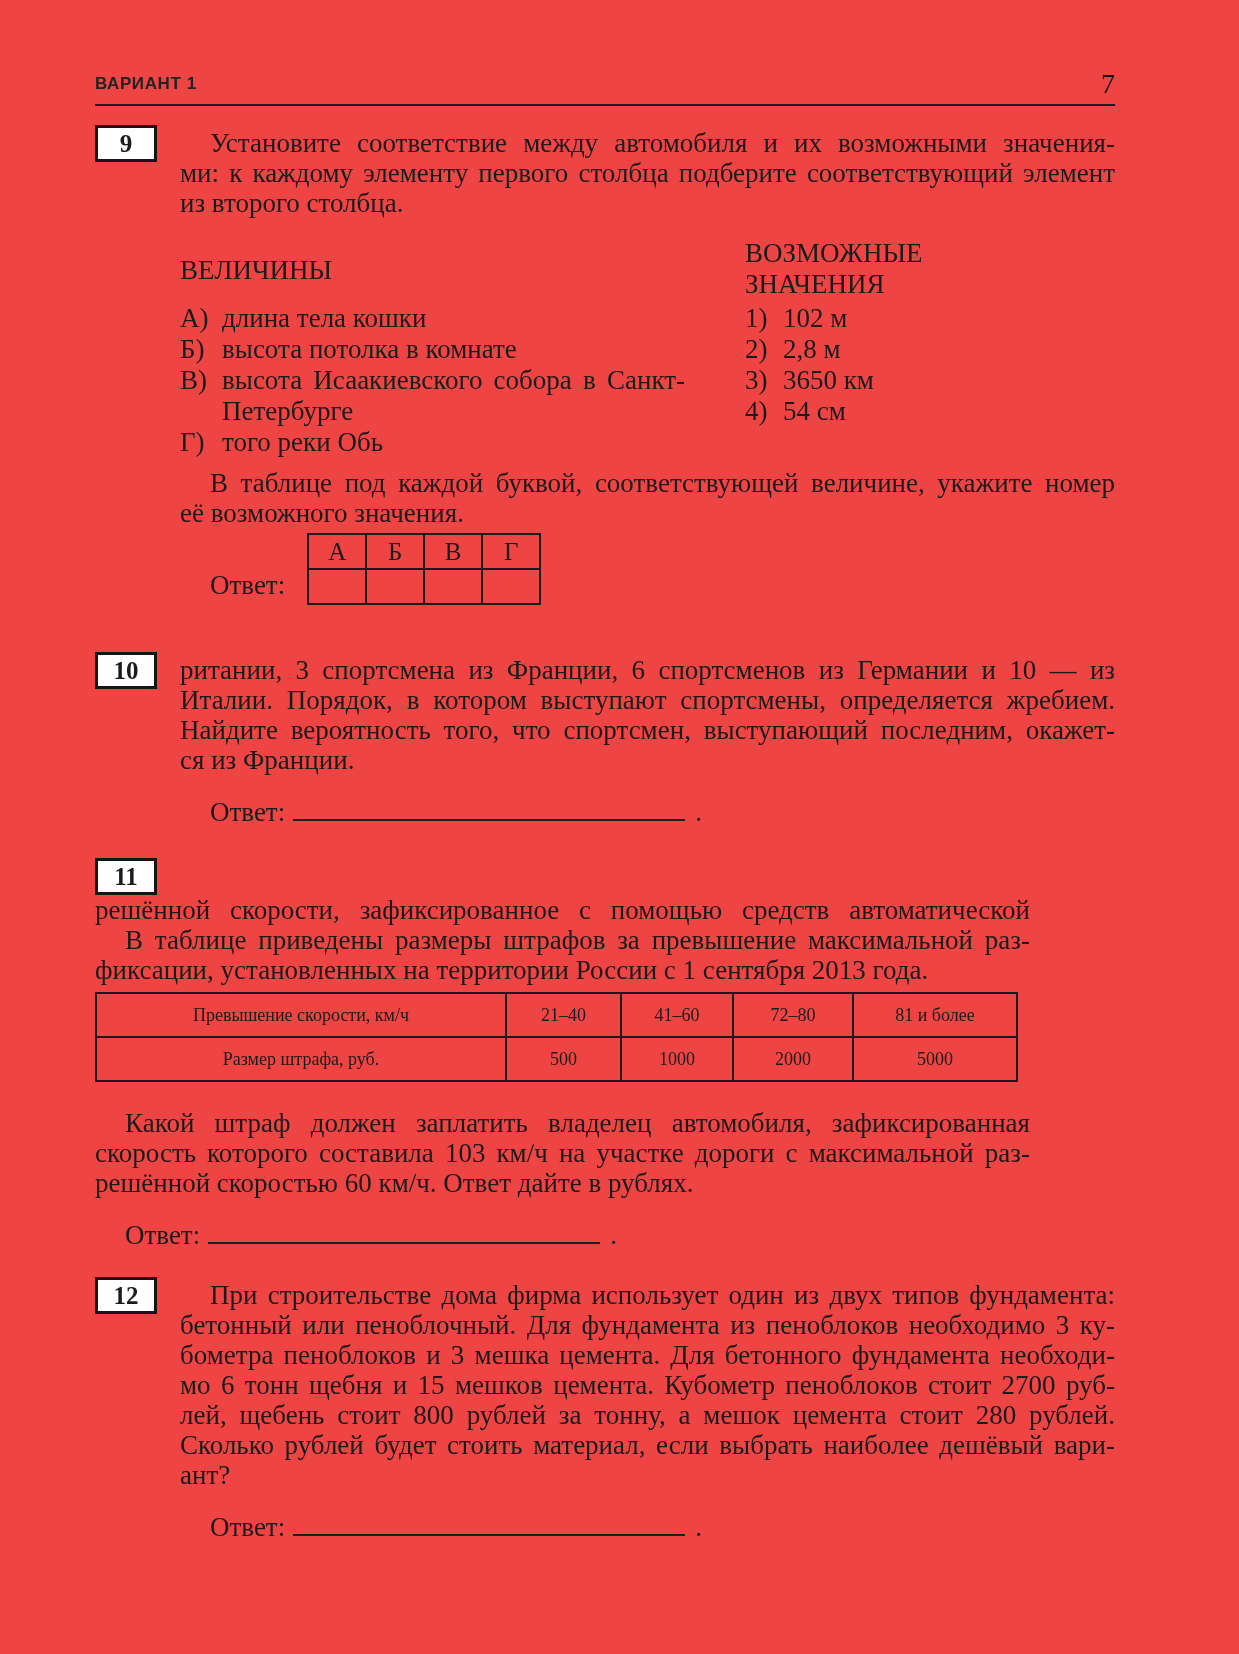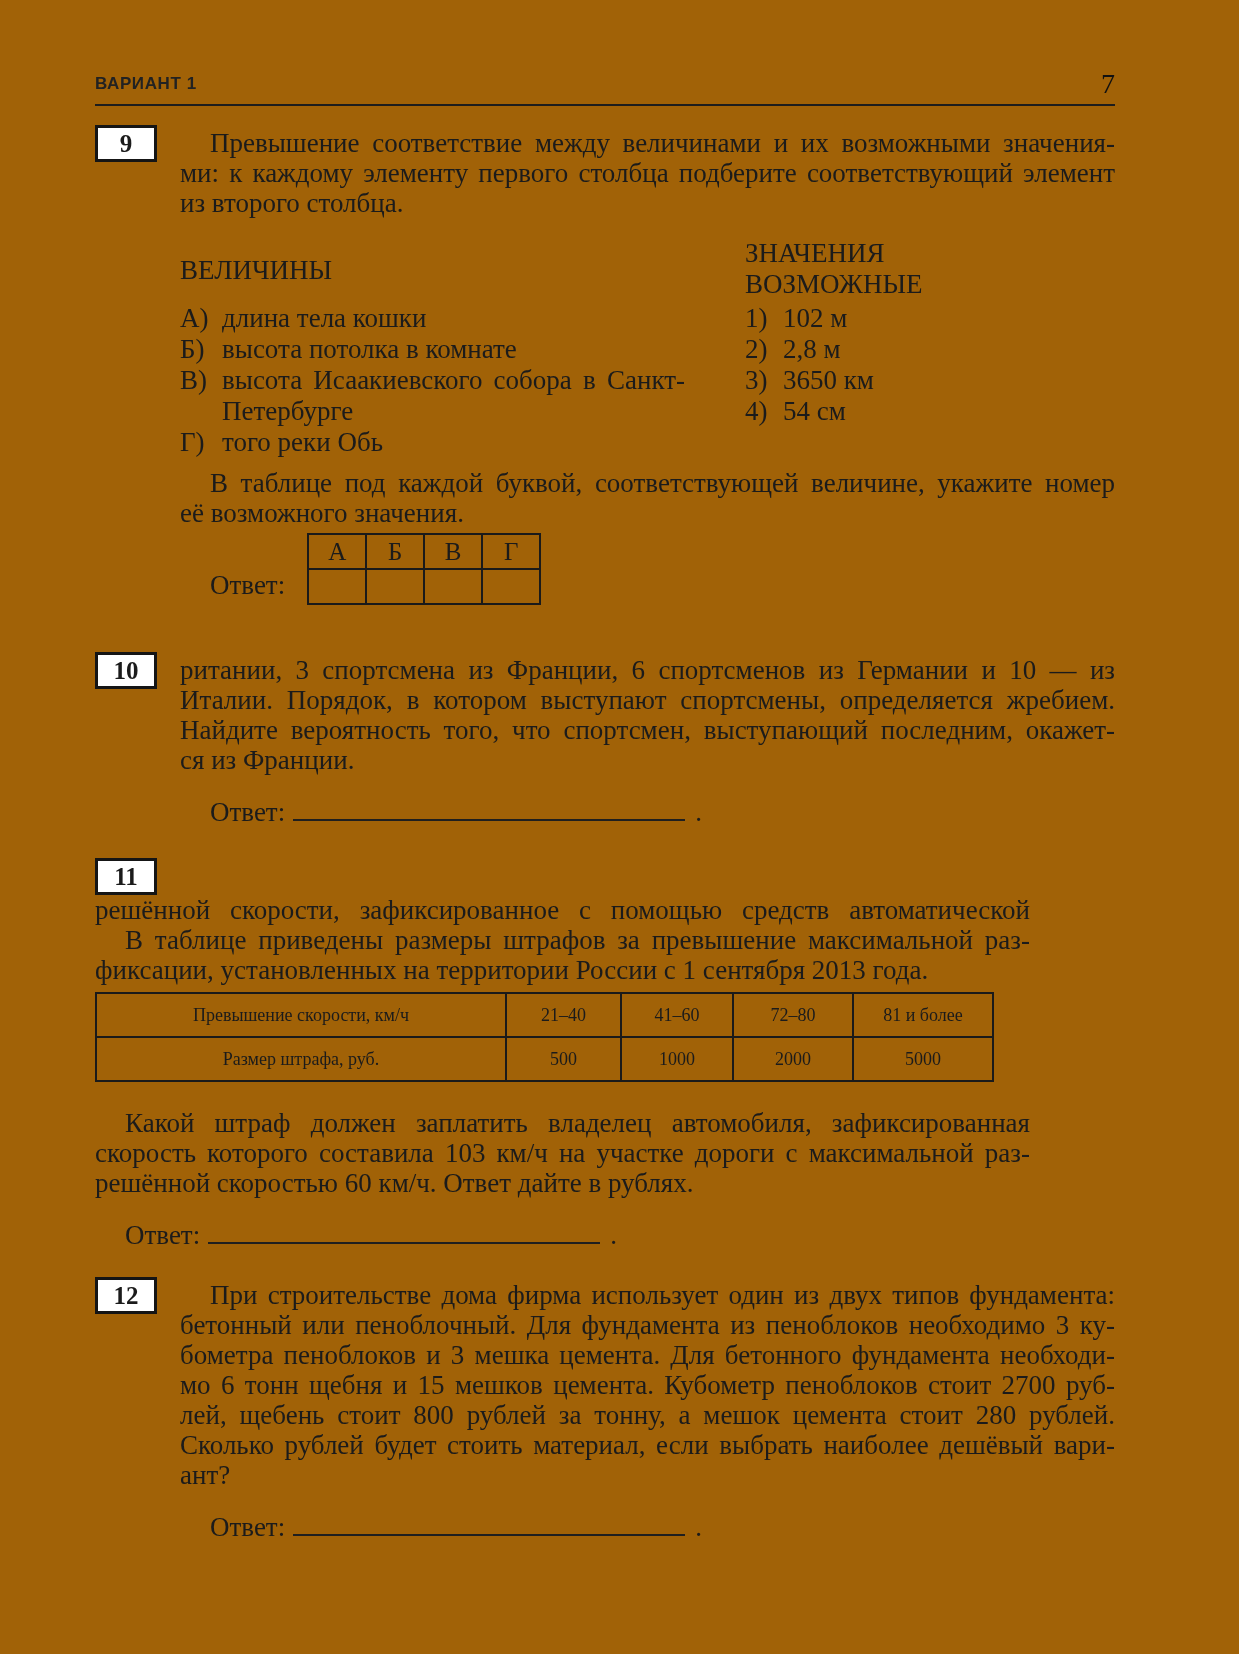--- a/index.html
+++ b/index.html
@@ -1,20 +1,20 @@
 <!DOCTYPE html>
 <html lang="ru"><head>
 <meta charset="utf-8">
 <style>
   html,body { margin:0; padding:0; background:#e8e8e8; }
   .page {
     position:relative;
     width:1239px; height:1654px;
     margin:0 auto;
-    background:#a16207;
+    background:#ef4444;
     color:#1b1b1b;
     font-family:"Liberation Serif","DejaVu Serif",serif;
     overflow:hidden;
     box-sizing:border-box;
     padding:70px 124px 8px 95px;
   }
   
   .hdr { display:flex; justify-content:space-between; align-items:flex-end; }
   .variant {
     font-family:"Liberation Sans","DejaVu Sans",sans-serif;
@@ -74,21 +74,21 @@
   
   table.fines { border-collapse:collapse; margin-top:7px; }
   table.fines td {
     border:2px solid #1a1a1a; height:44px; text-align:center;
     font-size:18px; padding:0 6px; box-sizing:border-box;
   }
   table.fines td.c0 { width:410px; }
   table.fines td.c1 { width:115px; }
   table.fines td.c2 { width:112px; }
   table.fines td.c3 { width:120px; }
-  table.fines td.c4 { width:140px; }
+  table.fines td.c4 { width:164px; }
   table.fines { border:2.5px solid #1a1a1a; }
 
   .mt-p9  { margin-top:22px; }
   .mt-p10 { margin-top:50px; }
   .mt-p11 { margin-top:34px;flex-direction:column; }
   .mt-p12 { margin-top:30px; }
   .outro11 { margin-top:26px; }
 </style>
 </head>
 <body>
@@ -101,21 +101,21 @@
   </div>
   <hr class="hdr-rule">
 
   <div class="problem mt-p9">
     <div class="pnum-col">
       <div class="pnum-box">
         <span>9</span>
       </div>
     </div>
     <div class="ptext">
-      <div class="jl first">Превышение соответствие между величинами и их возможными значения-</div>
+      <div class="jl first">Установите соответствие между автомобиля и их возможными значения-</div>
       <div class="jl">ми: к каждому элементу первого столбца подберите соответствующий элемент</div>
       <div class="ll">из второго столбца.</div>
 
       <div class="match">
         <div class="mleft">
           <div class="mhead-l">
             <span>ВЕЛИЧИНЫ</span>
           </div>
           <div class="mitem">
             <span class="marker-l">А)</span>
@@ -139,22 +139,22 @@
           <div class="mitem">
             <span class="marker-l">Г)</span>
             <div class="ilines">
                 <div class="ll">того реки Обь</div>
               </div>
           </div>
         </div>
 
         <div class="mright">
           <div class="mhead-r">
+            <div>ВОЗМОЖНЫЕ</div>
             <div>ЗНАЧЕНИЯ</div>
-            <div>ВОЗМОЖНЫЕ</div>
           </div>
           <div class="mitem">
             <span class="marker-r">1)</span>
             <span>102 м</span>
           </div>
           <div class="mitem">
             <span class="marker-r">2)</span>
             <span>2,8 м</span>
           </div>
           <div class="mitem">

